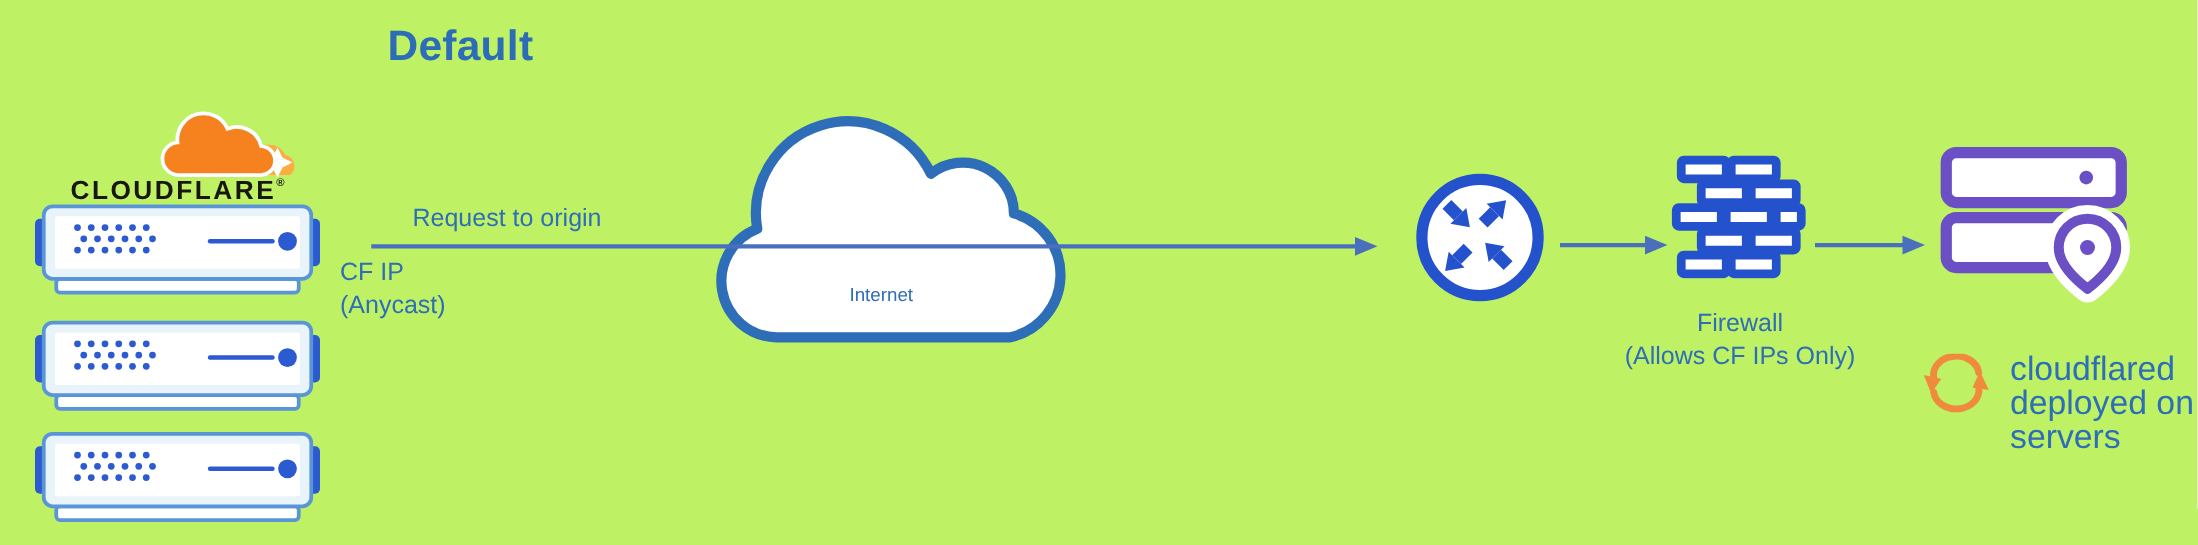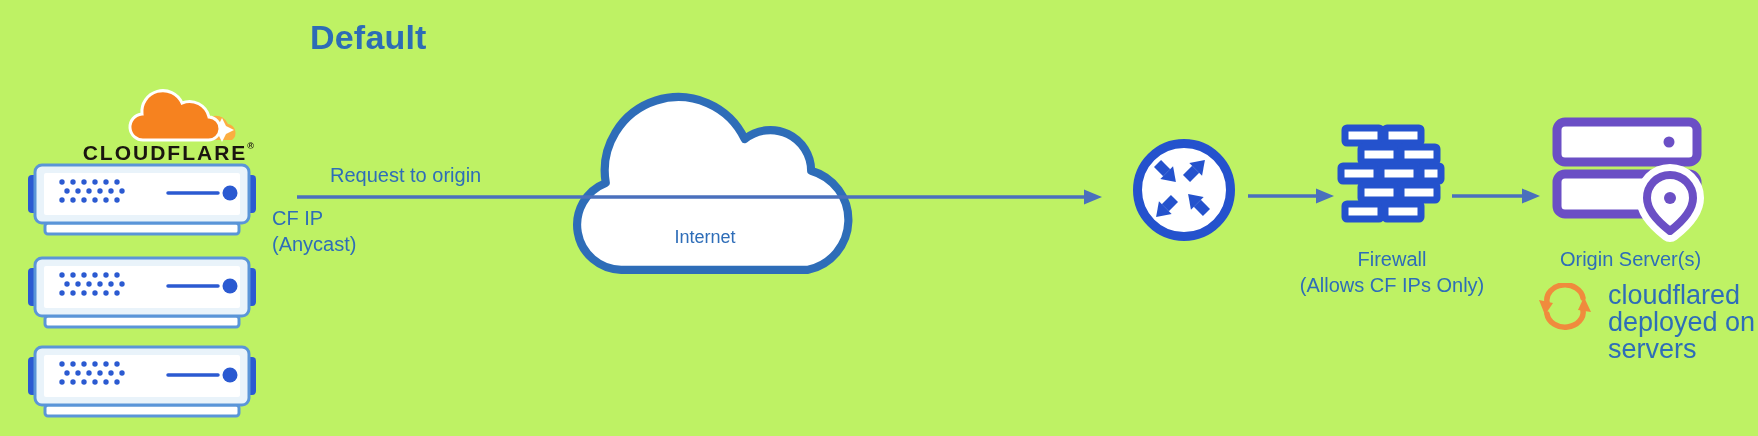--- a/index.html
+++ b/index.html
@@ -7,21 +7,21 @@
     position:relative;width:1758px;height:436px;background:#bef264;overflow:hidden;
     font-family:"Liberation Sans","DejaVu Sans",sans-serif;
   }
   .abs{position:absolute;}
   .title{
     left:310px;top:18px;font-size:34px;font-weight:600;color:#2d6cb6;letter-spacing:.2px;
   }
   .blue-label{color:#2e6db8;font-size:20px;line-height:26px;font-weight:500;}
   .center{text-align:center;}
   .wordmark{
-    left:30px;top:141px;width:226px;text-align:right;
+    left:30px;top:141px;width:226px;text-align:center;
     font-size:21px;font-weight:800;letter-spacing:2px;color:#1a150f;white-space:nowrap;
   }
   .wordmark sup{font-size:9px;font-weight:700;vertical-align:top;line-height:10px;}
   .note-text{color:#2e6db8;font-size:27px;line-height:27px;font-weight:500;}
   svg{display:block;}
 </style>
 </head>
 <body>
 
 <div class="canvas">
@@ -138,21 +138,21 @@
     <line x1="140" y1="30" x2="190" y2="30" stroke="#2b5ad1" stroke-width="3.5" stroke-linecap="round"></line>
     <circle cx="202" cy="30" r="7.5" fill="#2b5ad1"></circle>
   </svg>
 
   <div class="abs" style="left:272px;top:205px;">
     <div class="blue-label">CF IP</div>
     <div class="blue-label">(Anycast)</div>
   </div>
   <div class="abs blue-label" style="left:330px;top:162px;">Request to origin</div>
 
-  <div class="abs blue-label center" style="left:645px;top:224px;width:120px;font-size:18px;">Internet</div>
+  <div class="abs blue-label center" style="left:645px;top:224px;width:120px;font-size:15px;">Internet</div>
 
   <svg class="abs" style="left:1128px;top:134px;" width="112" height="112" viewBox="0 0 112 112">
     <circle cx="56" cy="56" r="46.5" fill="#ffffff" stroke="#2452cd" stroke-width="9"></circle>
     <g stroke="#2452cd" fill="#2452cd">
       <g transform="translate(38,38) rotate(45)">
         <line x1="-12" y1="0" x2="1" y2="0" stroke-width="10"></line>
           <path d="M1 -9 L14 0 L1 9 Z" stroke="none"></path>
       </g>
       <g transform="translate(67,36) rotate(-45)">
         <line x1="-12" y1="0" x2="1" y2="0" stroke-width="10"></line>
@@ -192,21 +192,20 @@
   <svg class="abs" style="left:1552px;top:117px;" width="152" height="126" viewBox="0 0 152 126">
     <rect x="5" y="5" width="140" height="40" rx="8" fill="#ffffff" stroke="#6b4fc5" stroke-width="9"></rect>
     <circle cx="117" cy="25" r="5.5" fill="#6b4fc5"></circle>
     <rect x="5" y="57" width="140" height="40" rx="8" fill="#ffffff" stroke="#6b4fc5" stroke-width="9"></rect>
     <g transform="translate(118,84)">
       <path d="M0 -26 C -13 -26 -23 -15.5 -23 -3 C -23 9 -13 20 0 30 C 13 20 23 9 23 -3 C 23 -15.5 13 -26 0 -26 Z" fill="#ffffff" stroke="#ffffff" stroke-width="22" stroke-linejoin="round"></path>
       <path d="M0 -26 C -13 -26 -23 -15.5 -23 -3 C -23 9 -13 20 0 30 C 13 20 23 9 23 -3 C 23 -15.5 13 -26 0 -26 Z" fill="#ffffff" stroke="#6b4fc5" stroke-width="8" stroke-linejoin="round"></path>
       <circle cx="0" cy="-3" r="6" fill="#6b4fc5"></circle>
     </g>
   </svg>
-  <div class="abs blue-label center" style="left:1538px;top:246px;width:185px;">Origin Server(s)</div>
 
   <svg class="abs" style="left:1538px;top:283px;" width="56" height="50" viewBox="0 0 56 50">
     <g stroke="#f08b3d" stroke-width="5.5" fill="none" stroke-linecap="round">
       <path d="M 45 15 A 18 15 0 0 0 9 19"></path>
       <path d="M 9 31 A 18 15 0 0 0 45 27"></path>
     </g>
     <polygon points="1,17 15,20 7,32" fill="#f08b3d"></polygon>
     <polygon points="40,27 53,29 46,14" fill="#f08b3d"></polygon>
   </svg>
   <div class="abs" style="left:1608px;top:282px;">

